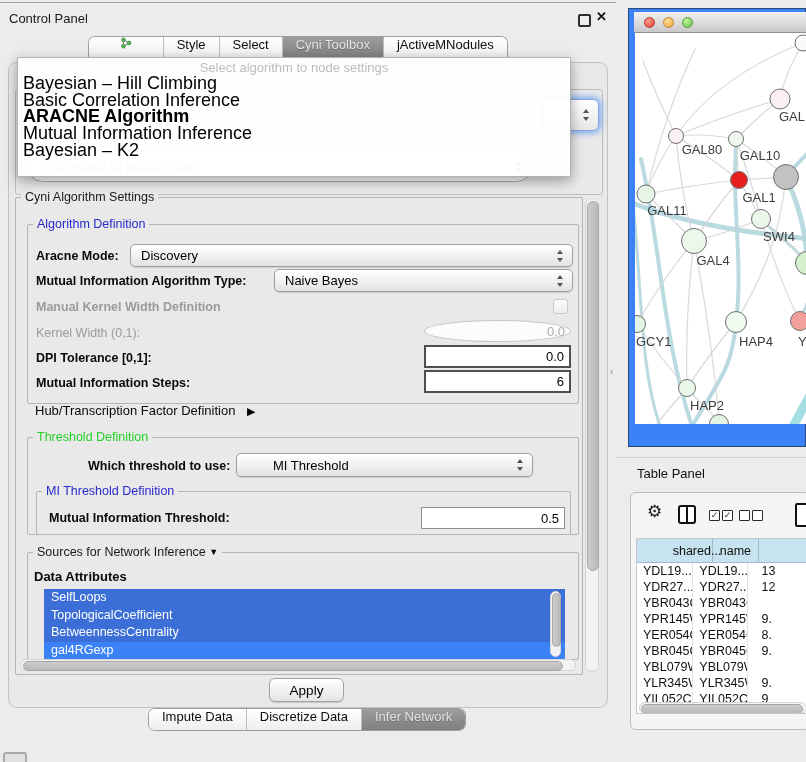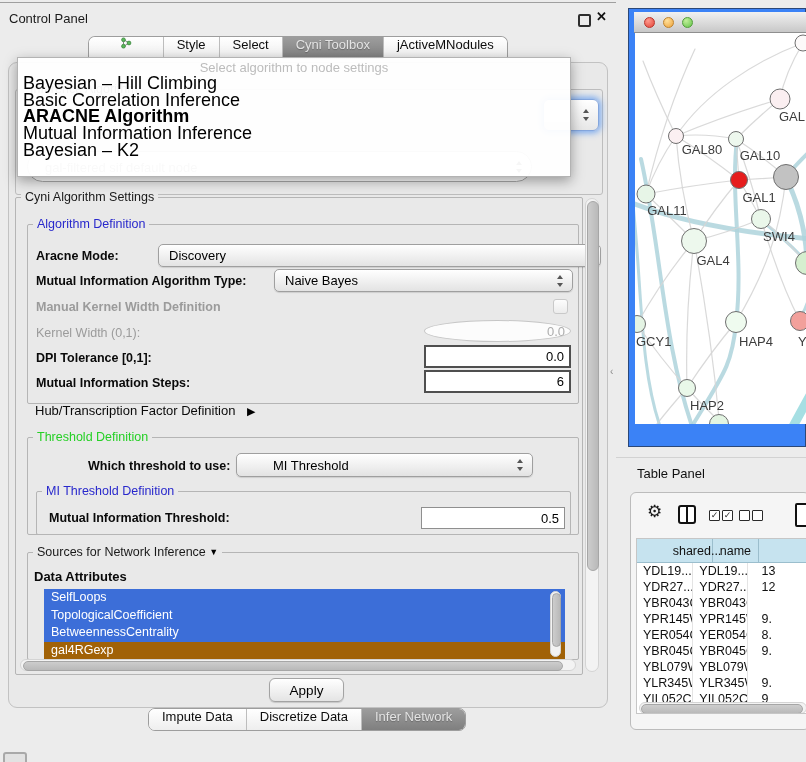--- a/index.html
+++ b/index.html
@@ -155,21 +155,21 @@
         </div>
     </div>
 
     <div class="group" id="settings-group" style="left:6px;top:134px;width:566px;height:476px;">
       <span class="gtitle">Cyni Algorithm Settings</span>
 
       <div class="group" style="left:11px;top:26px;width:550px;height:178px;">
         <span class="gtitle blue">Algorithm Definition</span>
 
         <div class="lbl" style="left:8px;top:24px;">Aracne Mode:</div>
-        <div class="combo" style="left:102px;top:19px;width:443px;height:23px;margin-left:28px;">
+        <div class="combo" style="left:102px;top:19px;width:443px;height:23px;">
           <span>Discovery</span>
           <span class="spin"></span>
         </div>
 
         <div class="lbl" style="left:8px;top:49px;">Mutual Information Algorithm Type:</div>
         <div class="combo" style="left:246px;top:44px;width:299px;height:23px;">
           <span>Naive Bayes</span>
           <span class="spin"></span>
         </div>
 
@@ -218,21 +218,21 @@
       <div class="group" style="left:11px;top:354px;width:550px;height:106px;">
         <span class="gtitle">
           <span>Sources for Network Inference</span>
           <span class="arrow" style="font-size:9px;position:relative;top:-1px;">▼</span>
         </span>
         <div class="lbl" style="left:6px;top:16px;font-size:13px;">Data Attributes</div>
         <div class="attr-list" id="attr-list" style="left:16px;top:36px;width:521px;height:70px;">
             <div class="attr-item" style="background: rgb(60, 110, 216);">SelfLoops</div>
             <div class="attr-item" style="background: rgb(60, 110, 216);">TopologicalCoefficient</div>
             <div class="attr-item" style="background: rgb(60, 110, 216);">BetweennessCentrality</div>
-            <div class="attr-item" style="background: #a16207;">gal4RGexp</div>
+            <div class="attr-item" style="background: #3b82f6;">gal4RGexp</div>
           </div>
         <div class="vscroll" style="left:522px;top:38px;height:66px;width:11px;">
           <div class="vthumb" style="top:1px;height:52px;width:7px;"></div>
         </div>
       </div>
 
       <div class="hscroll" style="left:4px;top:461px;width:556px;">
         <div class="hthumb" style="left:2px;width:538px;"></div>
       </div>
     </div>

